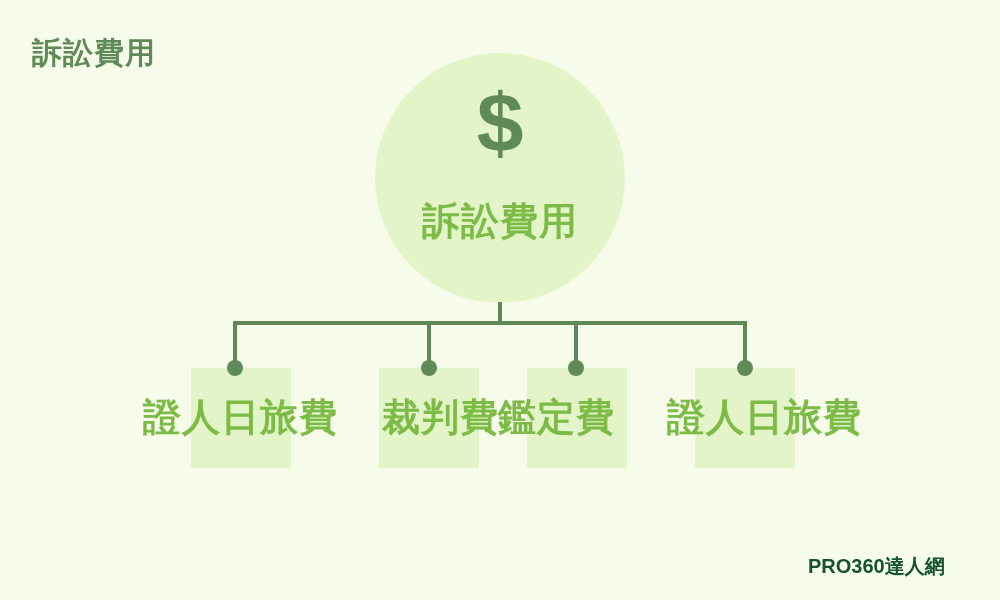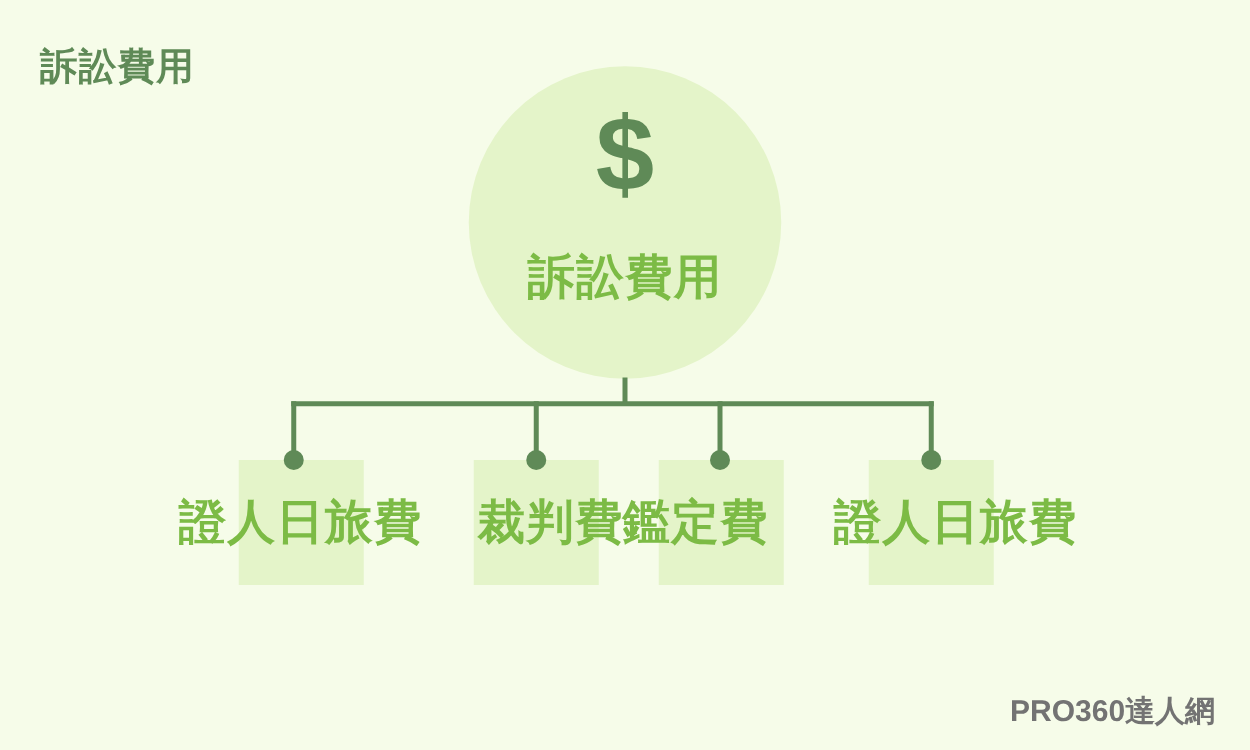--- a/index.html
+++ b/index.html
@@ -6,21 +6,21 @@
   body { width:1000px; height:600px; background:#f6fce9; position:relative; overflow:hidden;
          font-family:"DejaVu Sans","Liberation Sans",sans-serif; }
   .title { position:absolute; left:32px; top:33px; font-size:30px; font-weight:bold; color:#5f8a57; letter-spacing:1px; }
   .circle { position:absolute; left:375px; top:53px; width:250px; height:250px; border-radius:50%; background:#e4f4c9; }
   .dollar { position:absolute; left:0; width:250px; top:22px; text-align:center; font-size:84px; font-weight:bold; color:#5f8a57; font-family:"Liberation Sans",sans-serif; }
   .circle-label { position:absolute; left:0; width:250px; top:143px; text-align:center; font-size:38px; font-weight:bold; color:#7cbb45; letter-spacing:1px; }
   .line { position:absolute; background:#5f8a57; }
   .dot { position:absolute; width:16px; height:16px; border-radius:50%; background:#5f8a57; }
   .box { position:absolute; top:368px; width:100px; height:100px; background:#e4f4c9; }
   .label { position:absolute; top:392px; font-size:38px; font-weight:bold; color:#7cbb45; white-space:nowrap; letter-spacing:1px; }
-  .brand { position:absolute; left:808px; top:553px; font-size:24px; font-weight:bold; color:#737373; font-family:"Liberation Sans",sans-serif; }
+  .brand { position:absolute; left:808px; top:553px; font-size:20px; font-weight:bold; color:#14532d; font-family:"Liberation Sans",sans-serif; }
 </style>
 </head>
 <body>
 
 <div class="title">訴訟費用</div>
 
 <div class="circle">
   <div class="dollar">$</div>
   <div class="circle-label">訴訟費用</div>
 </div>

